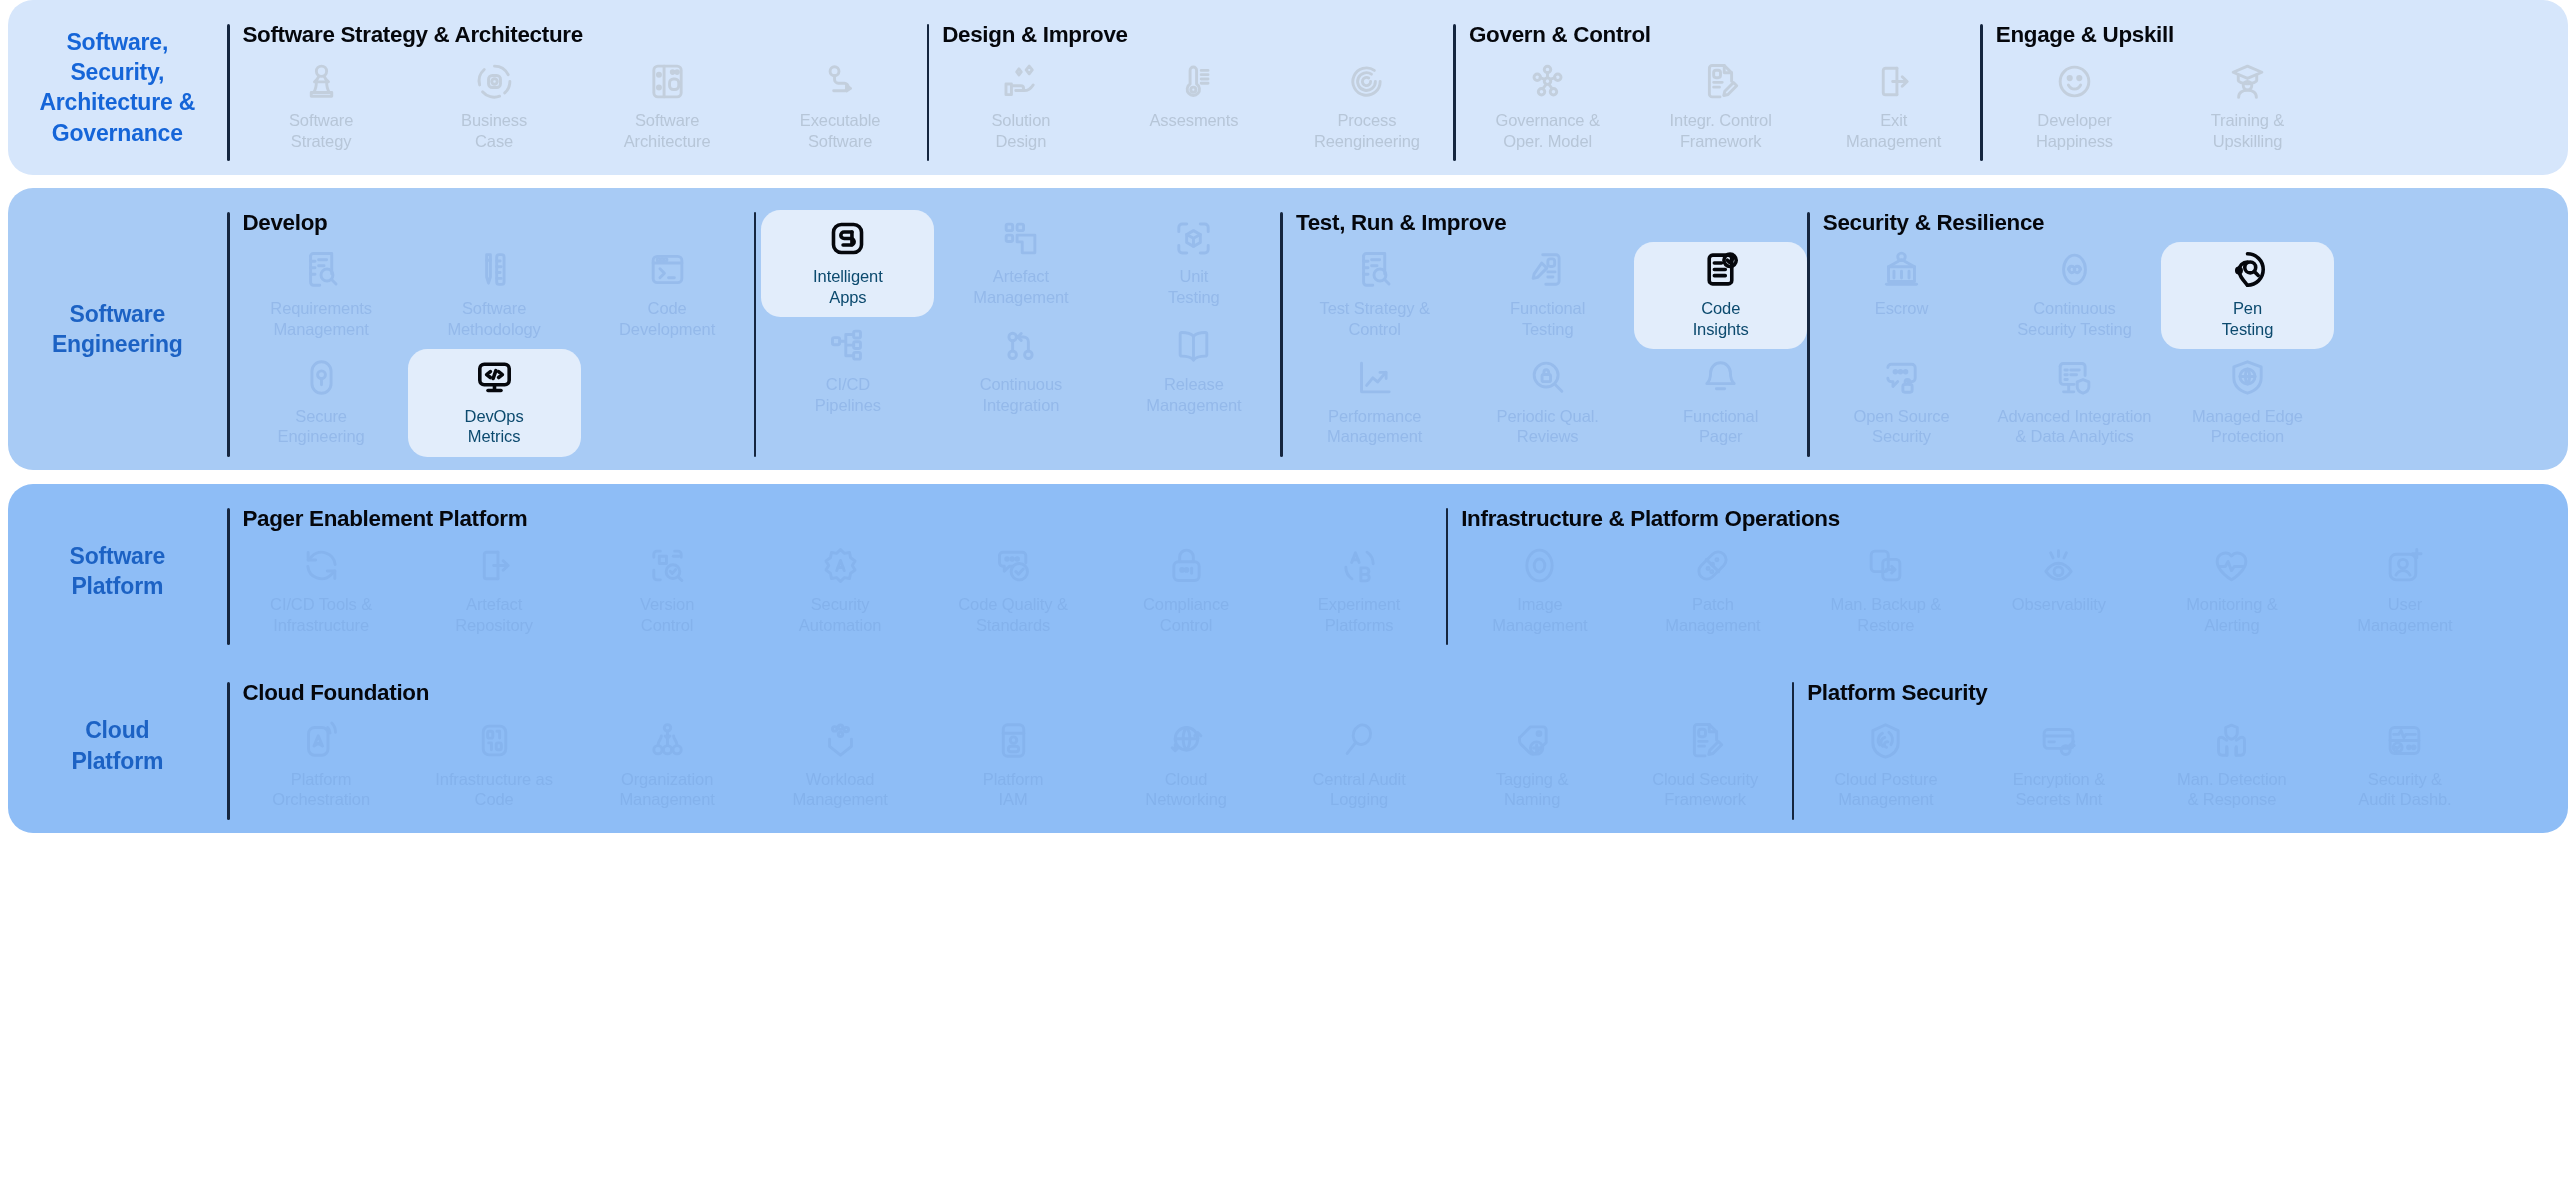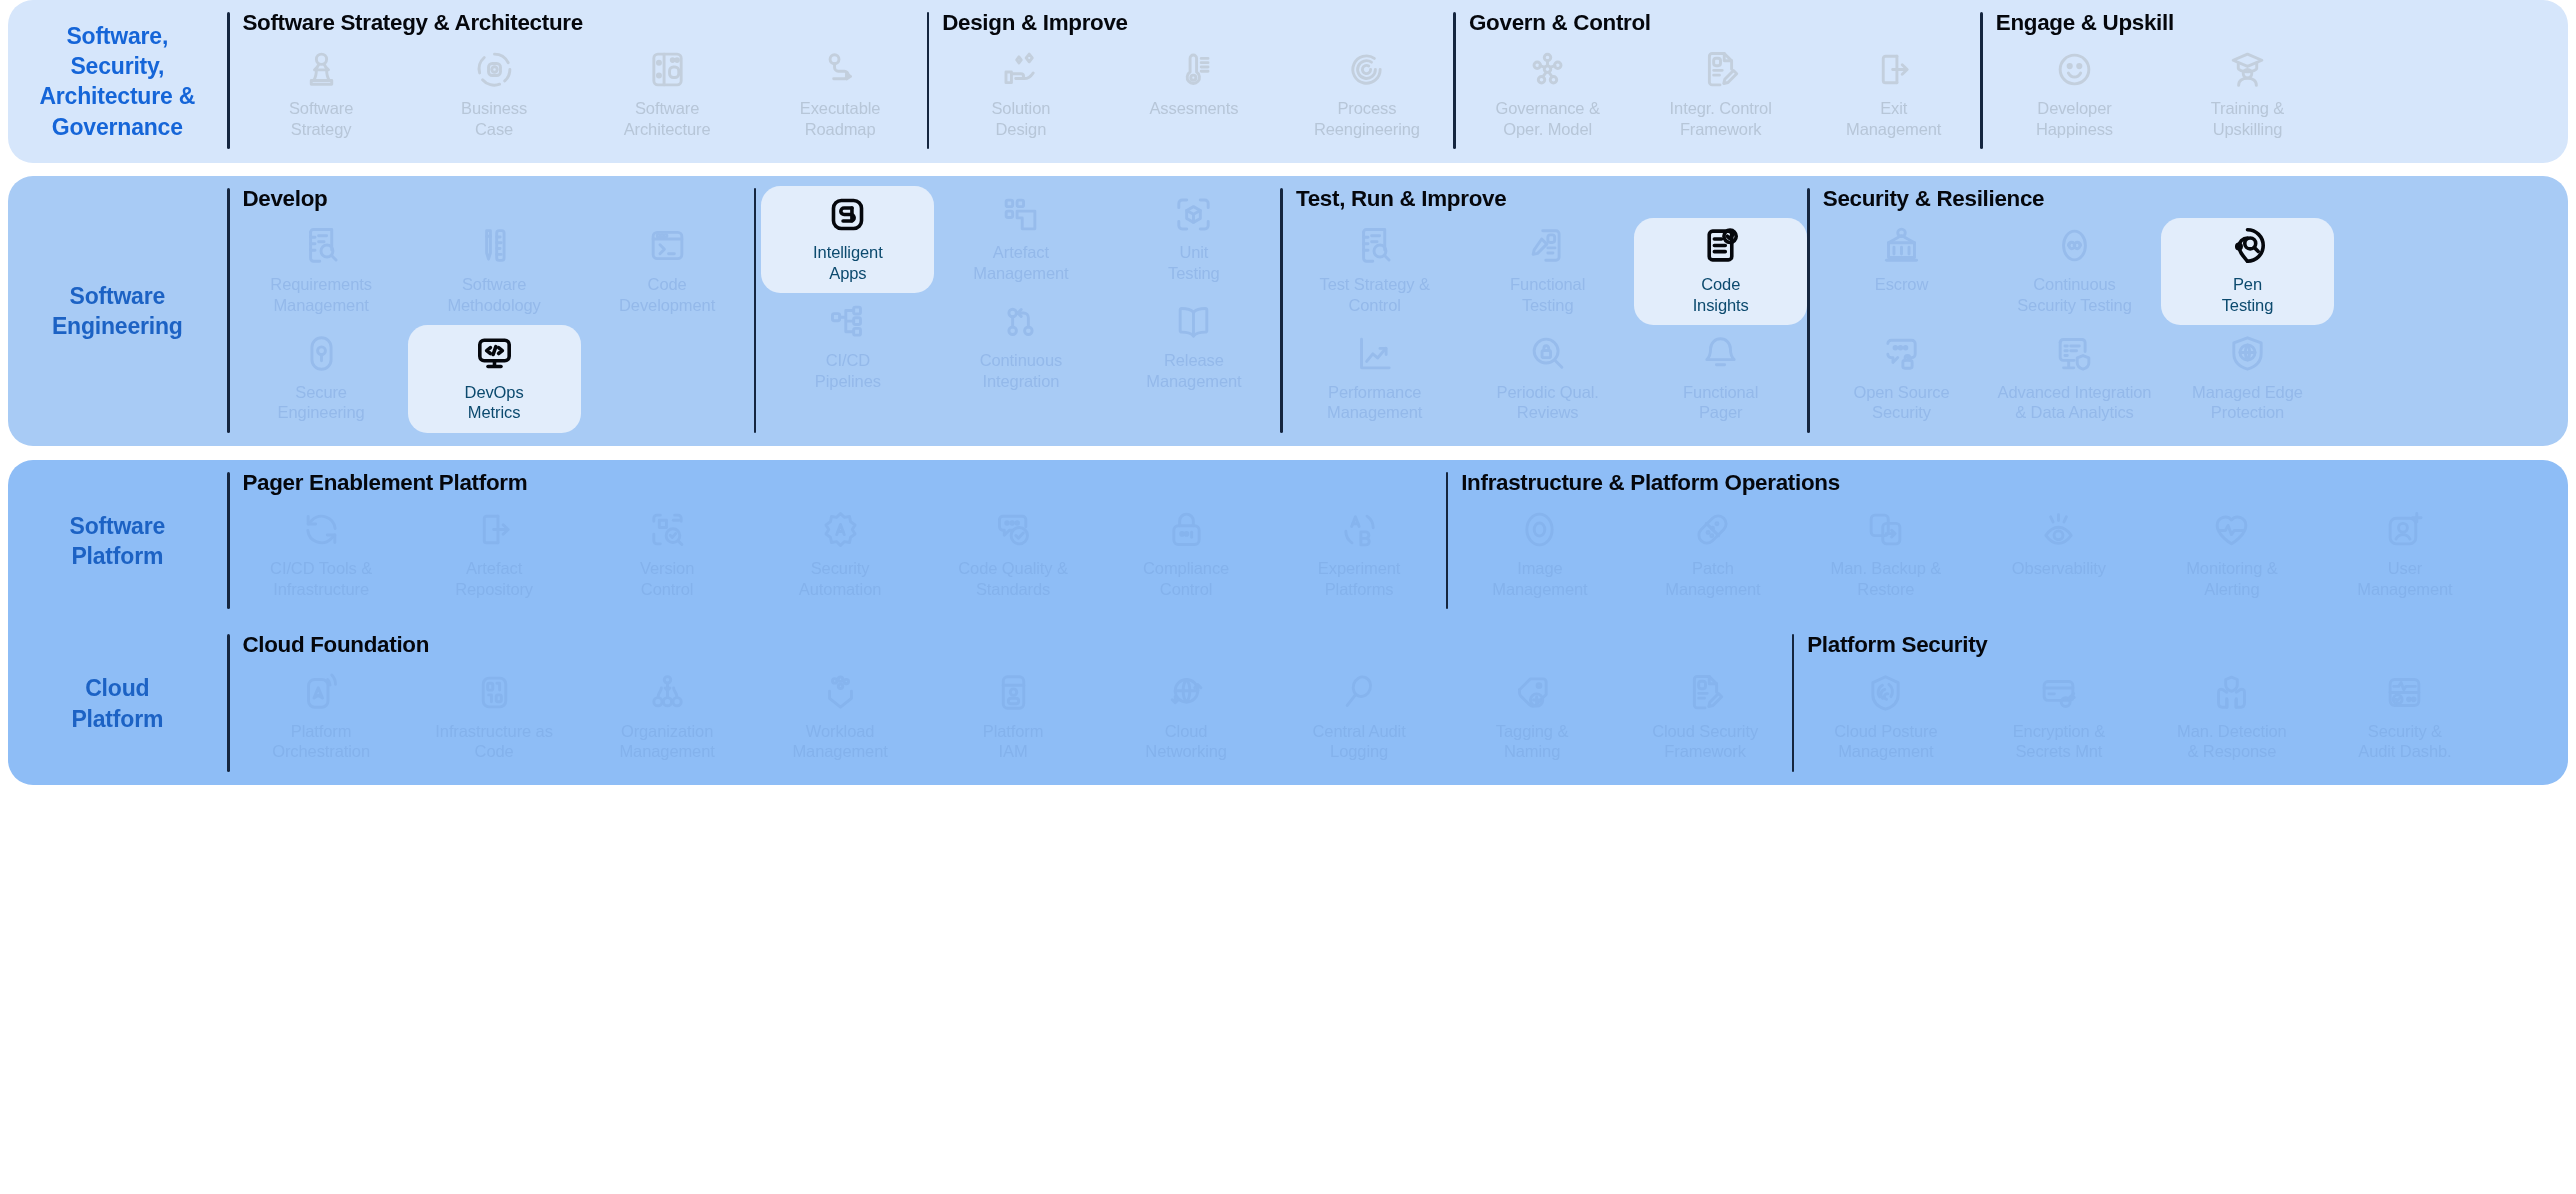--- a/index.html
+++ b/index.html
@@ -26,21 +26,21 @@
     padding:9.7px 13.6px;
   }
   .rail-label{
     color:#1f6fd0; font-weight:bold; line-height:1.32;
     font-size:23px; letter-spacing:-0.2px;
   }
   .band--light .rail-label{ color:#1565d8; }
   .band--mid .rail-label,.band--deep .rail-label{ color:#1c62c4; }
 
   
-  .groups{ flex:1 1 auto; display:flex; align-items:stretch; }
+  .groups{ flex:1 1 auto; display:flex; align-items:stretch;margin-top:12px; }
   .group{ position:relative; padding:9.7px 0 13.6px 0; display:flex; flex-direction:column; }
   .group::before{
     content:""; position:absolute; left:0; top:11.7px; bottom:13.6px;
     width:2.9px; background:#15263f; border-radius:1.9px;
   }
   .group-title{
     font-size:22.4px; font-weight:bold; color:#05070c;
     letter-spacing:-0.3px; padding-left:15.6px; margin-bottom:5.8px;
     white-space:nowrap;
   }
@@ -131,21 +131,21 @@
                 </div>
                 <div class="tile dim">
                   <span class="ico">
                     <svg viewBox="0 0 24 24" fill="none" stroke-width="1.7" stroke-linecap="round" stroke-linejoin="round">
                       <circle cx="8.5" cy="6" r="2.6"></circle>
                       <path d="M8.5 8.6v2.2c0 1.2 1 2.2 2.2 2.2h3.6c1.2 0 2.2 1 2.2 2.2s-1 2.2-2.2 2.2H8"></path>
                       <path d="M15.5 14.4l2.4 1.6-2.4 1.6z"></path>
                     </svg>
                   </span>
                   <span class="cap">Executable
-Roadmap</span>
+Software</span>
                 </div>
               </div>
             </div>
           </div>
           <div class="group">
             <div class="group-title">Design &amp; Improve</div>
             <div class="rows">
               <div class="row">
                 <div class="tile dim">
                   <span class="ico">

